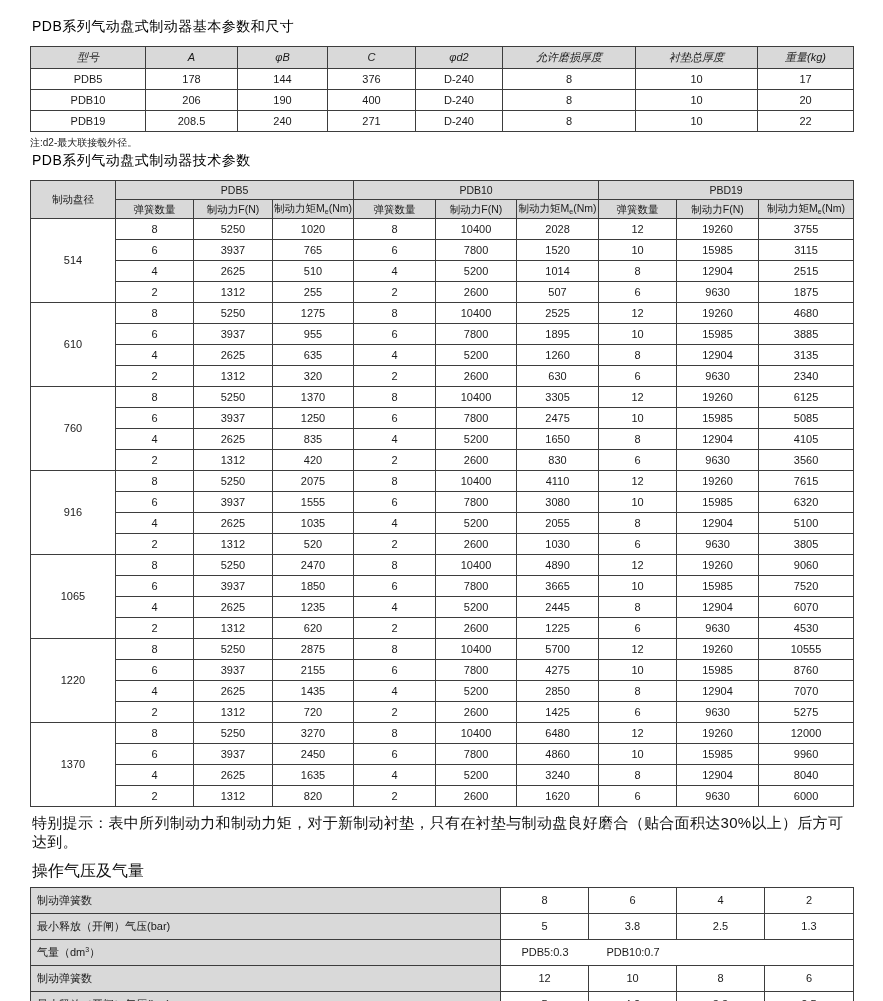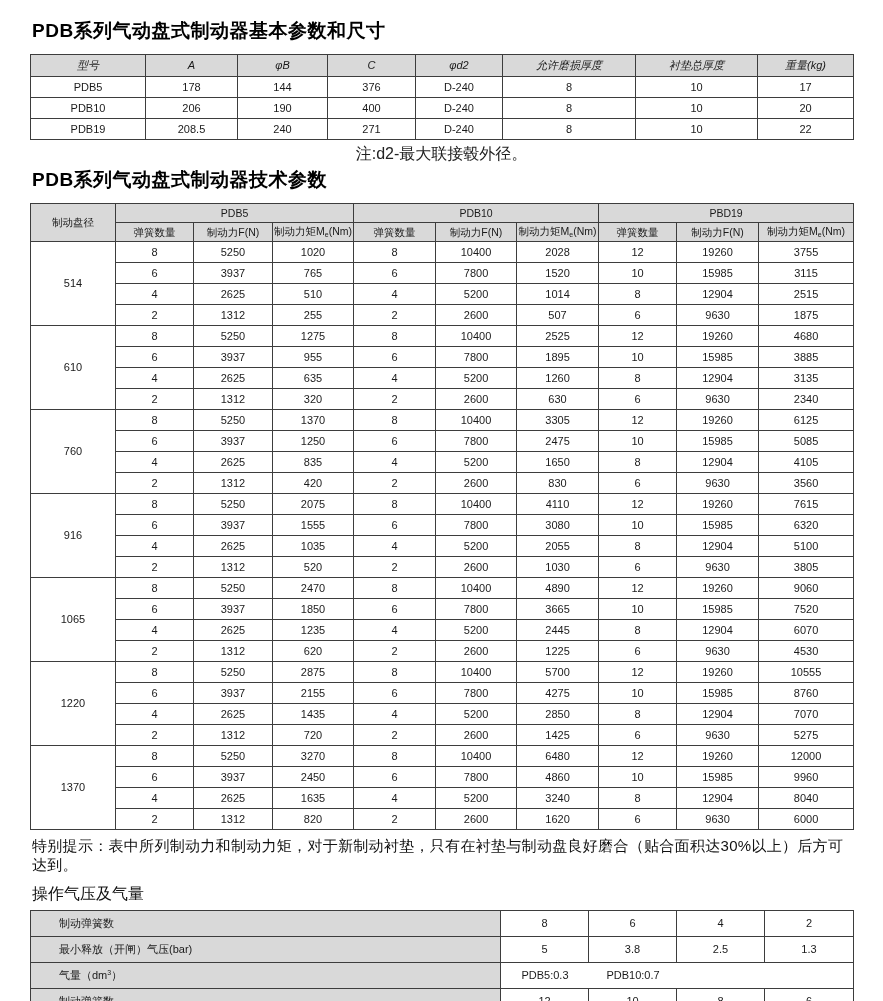--- a/index.html
+++ b/index.html
@@ -1,29 +1,29 @@
 <!DOCTYPE html>
 <html><head>
 <meta charset="utf-8">
 <style>
   html,body{margin:0;padding:0;background:#ffffff;}
   body{width:883px;font-family:"Liberation Sans","DejaVu Sans",sans-serif;color:#1a1a1a;}
   .page{padding:14px 30px 10px 30px;box-sizing:border-box;width:883px;}
-  h1.title{font-size:19px;font-weight:bold;color:#000;margin:4px 0 10px 2px;letter-spacing:0.5px;}
+  h1.title{font-size:14px;font-weight:normal;color:#000;margin:4px 0 10px 2px;letter-spacing:0.5px;}
   table{border-collapse:collapse;width:823px;table-layout:fixed;font-size:11px;color:#1a1a1a;border:1.5px solid #3d3d3d;}
   th,td{border:1px solid #3d3d3d;text-align:center;vertical-align:middle;padding:0;height:20px;line-height:1.15;font-weight:normal;overflow:hidden;white-space:nowrap;}
   thead th{background:#d9d9d9;}
   .t1 thead th{height:21px;font-style:italic;}
   .t2 thead th{height:18px;font-size:10.5px;}
   .t2 td{height:20px;}
-  .note-right{width:823px;text-align:center;font-size:16px;color:#222;margin:4px 0 2px 0;}
+  .note-right{width:823px;text-align:left;font-size:10px;color:#222;margin:4px 0 2px 0;}
   .note-special{font-size:15px;color:#111;margin:7px 0 0 2px;letter-spacing:0.3px;}
   .label-op{font-size:16px;color:#111;margin:9px 0 5px 2px;}
   .t3 td{height:25px;font-size:11px;}
-  .t3 td.lab{background:#d9d9d9;text-align:left;padding-left:28px;}
+  .t3 td.lab{background:#d9d9d9;text-align:left;padding-left:6px;}
   .t3 td.merged{text-align:left;margin-left:24px;}
   .t3 td.merged span{display:inline-block;width:88px;text-align:center;}
   .sub{font-size:7px;vertical-align:-2px;}
   .sup{font-size:7px;vertical-align:4px;}
 </style>
 </head>
 <body>
 
 <div class="page">
 

